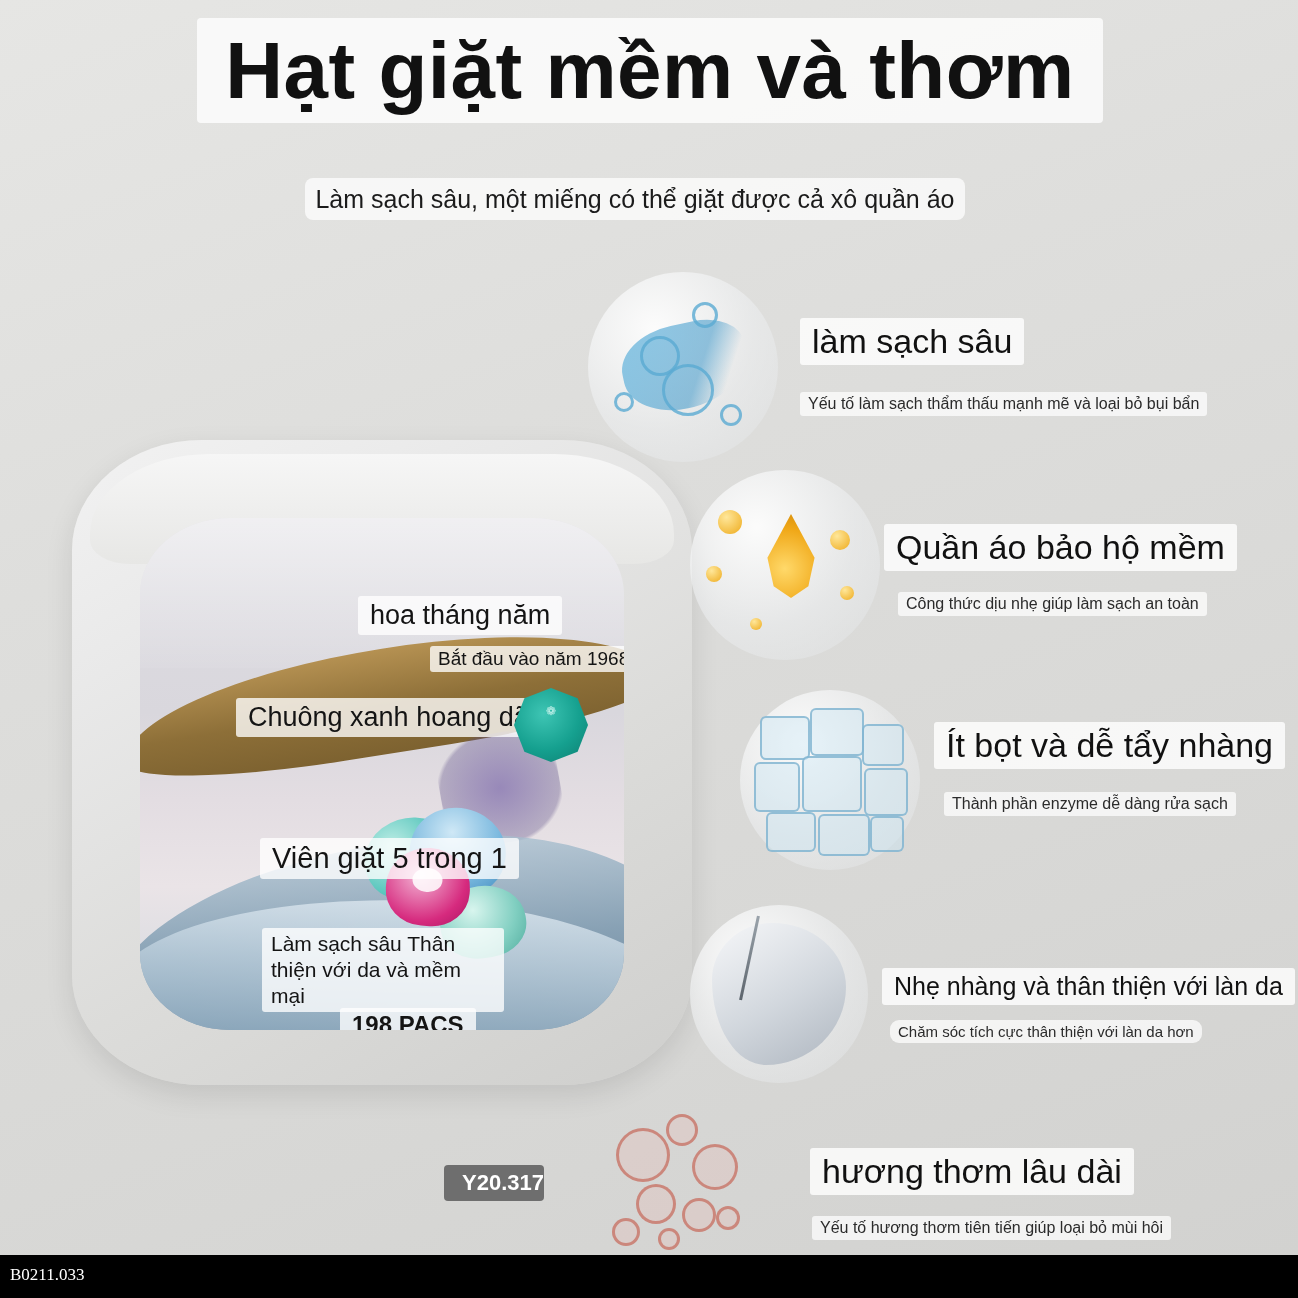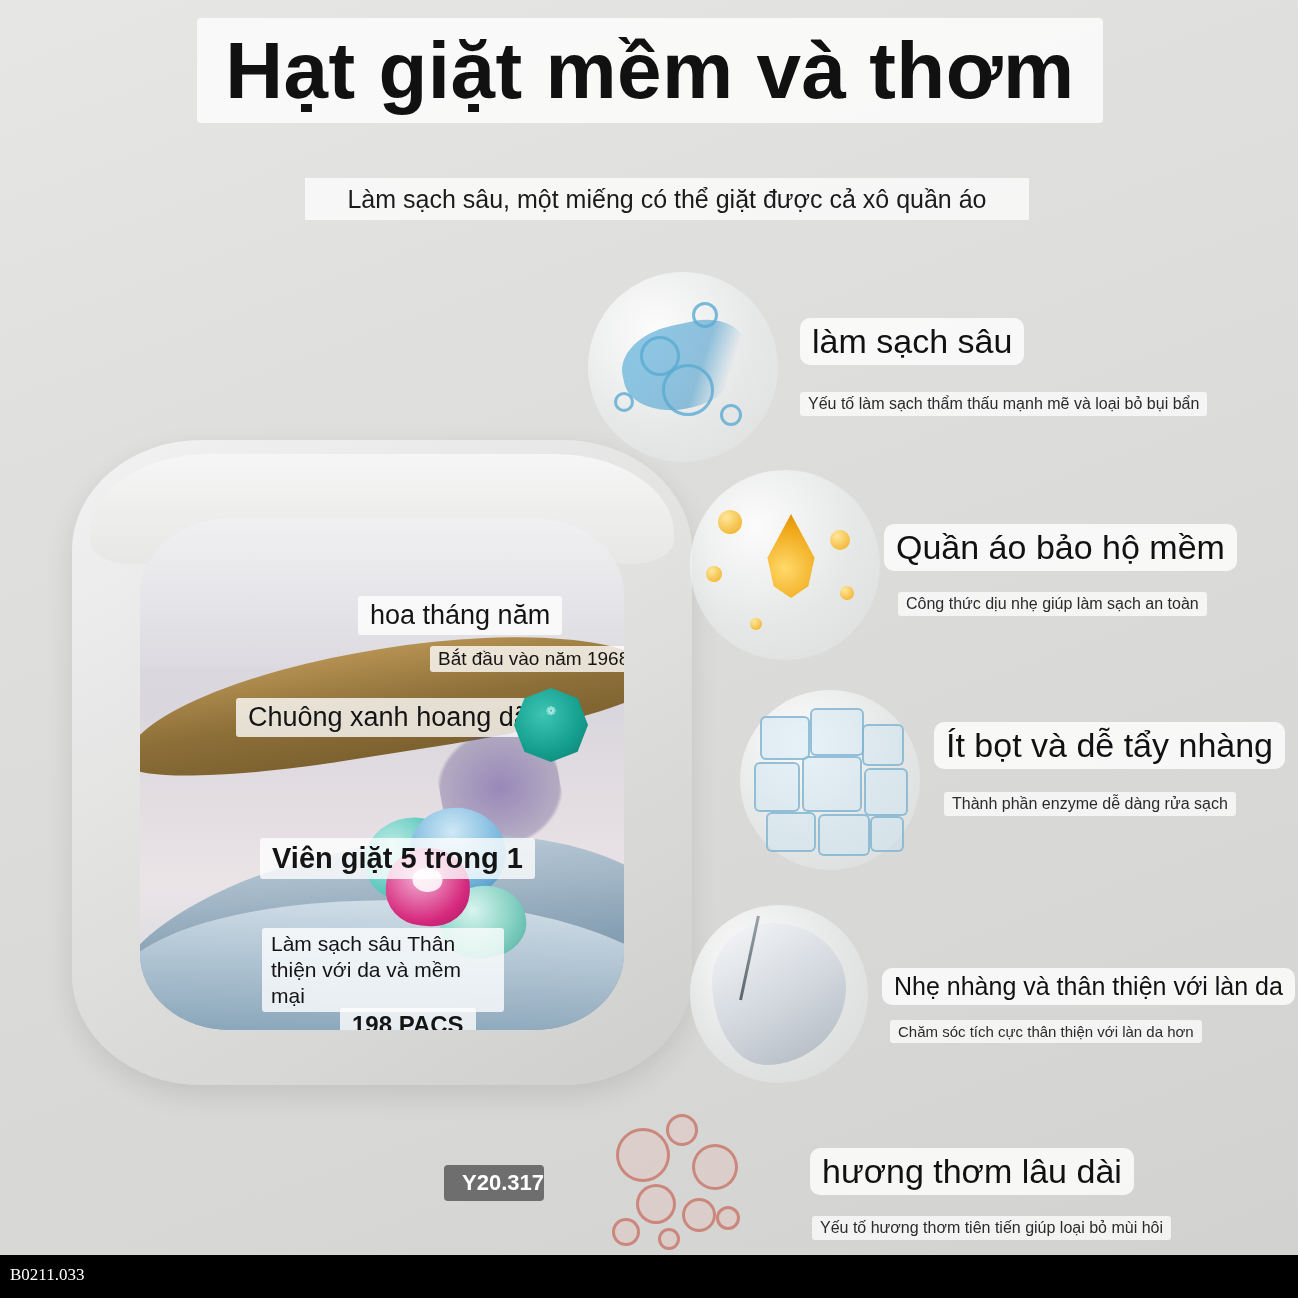--- a/index.html
+++ b/index.html
@@ -44,24 +44,24 @@
     line-height: 105px;
     font-weight: bold;
     color: #111;
     letter-spacing: 0.5px;
     white-space: nowrap;
   }
   .subtitle-wrap {
     position: absolute;
     left: 305px;
     top: 178px;
-    width: 724px;
+    width: 660px;
     height: 42px;
     background: rgba(255,255,255,0.72);
-    border-radius: 0;
+    border-radius: 8px;
   }
   .subtitle {
     position: absolute;
     left: 0; top: 0;
     width: 100%;
     text-align: center;
     font-size: 25px;
     line-height: 42px;
     color: #1b1b1b;
     white-space: nowrap;
@@ -176,21 +176,21 @@
   .label-text {
     position: absolute;
     color: #141414;
     background: rgba(255,255,255,0.78);
     border-radius: 3px;
     white-space: nowrap;
   }
   .lt-brand { left: 218px; top: 78px; font-size: 27px; padding: 4px 12px; }
   .lt-since { left: 290px; top: 128px; font-size: 19px; padding: 2px 8px; }
   .lt-bell  { left: 96px;  top: 180px; font-size: 27px; padding: 4px 12px; }
-  .lt-name  { left: 120px; top: 320px; font-size: 29px; padding: 4px 12px; font-weight: 700;}
+  .lt-name  { left: 120px; top: 320px; font-size: 29px; padding: 4px 12px; font-weight: 400;}
   .lt-desc  { left: 122px; top: 410px; font-size: 21px; padding: 3px 9px; white-space: normal; width: 224px; line-height: 26px;}
   .lt-pacs  { left: 200px; top: 490px; font-size: 24px; padding: 3px 12px; font-weight: bold; }
   .seal {
     position: absolute;
     left: 374px; top: 170px;
     width: 74px; height: 74px;
     background: radial-gradient(circle at 40% 35%, #3ec5b4 0%, #15a08f 55%, #0d7d70 100%);
     clip-path: polygon(50% 0%, 86% 14%, 100% 50%, 86% 86%, 50% 100%, 14% 86%, 0% 50%, 14% 14%);
     color: #eafffb;
     font-size: 11px;
@@ -224,21 +224,21 @@
   }
   
   .feature-icon {
     position: absolute;
     border-radius: 50%;
     background: radial-gradient(circle at 35% 30%, rgba(255,255,255,0.9) 0%, rgba(238,240,242,0.55) 55%, rgba(222,226,230,0.25) 100%);
   }
   .feat-title {
     position: absolute;
     background: rgba(255,255,255,0.8);
-    border-radius: 10px;
+    border-radius: 3px;
     color: #111;
     font-size: 34px;
     padding: 4px 12px;
     white-space: nowrap;
   }
   .feat-sub {
     position: absolute;
     background: rgba(255,255,255,0.72);
     border-radius: 3px;
     color: #2b2b2b;
@@ -376,21 +376,21 @@
       <div class="cell" style="left:130px; top:126px; width:30px; height:32px;"></div>
     </div>
     <div class="feat-title" style="left:934px; top:722px;">Ít bọt và dễ tẩy nhàng</div>
     <div class="feat-sub" style="left:944px; top:792px;">Thành phần enzyme dễ dàng rửa sạch</div>
 
     <div class="feature-icon ic4">
       <div class="silk"></div>
       <div class="needle"></div>
     </div>
     <div class="feat-title" style="left:882px; top:952px; font-size:25px;margin-top:16px;">Nhẹ nhàng và thân thiện với làn da</div>
-    <div class="feat-sub" style="left:890px; top:1020px; font-size:15px;">Chăm sóc tích cực thân thiện với làn da hơn</div>
+    <div class="feat-sub" style="left:890px; top:1020px; font-size:15px;border-radius:9px;">Chăm sóc tích cực thân thiện với làn da hơn</div>
 
     <div class="feature-icon ic5">
       <div class="rbub" style="left:20px; top:18px; width:48px; height:48px;"></div>
       <div class="rbub" style="left:70px; top:4px; width:26px; height:26px;"></div>
       <div class="rbub" style="left:96px; top:34px; width:40px; height:40px;"></div>
       <div class="rbub" style="left:40px; top:74px; width:34px; height:34px;"></div>
       <div class="rbub" style="left:86px; top:88px; width:28px; height:28px;"></div>
       <div class="rbub" style="left:16px; top:108px; width:22px; height:22px;"></div>
       <div class="rbub" style="left:120px; top:96px; width:18px; height:18px;"></div>
       <div class="rbub" style="left:62px; top:118px; width:16px; height:16px;"></div>

